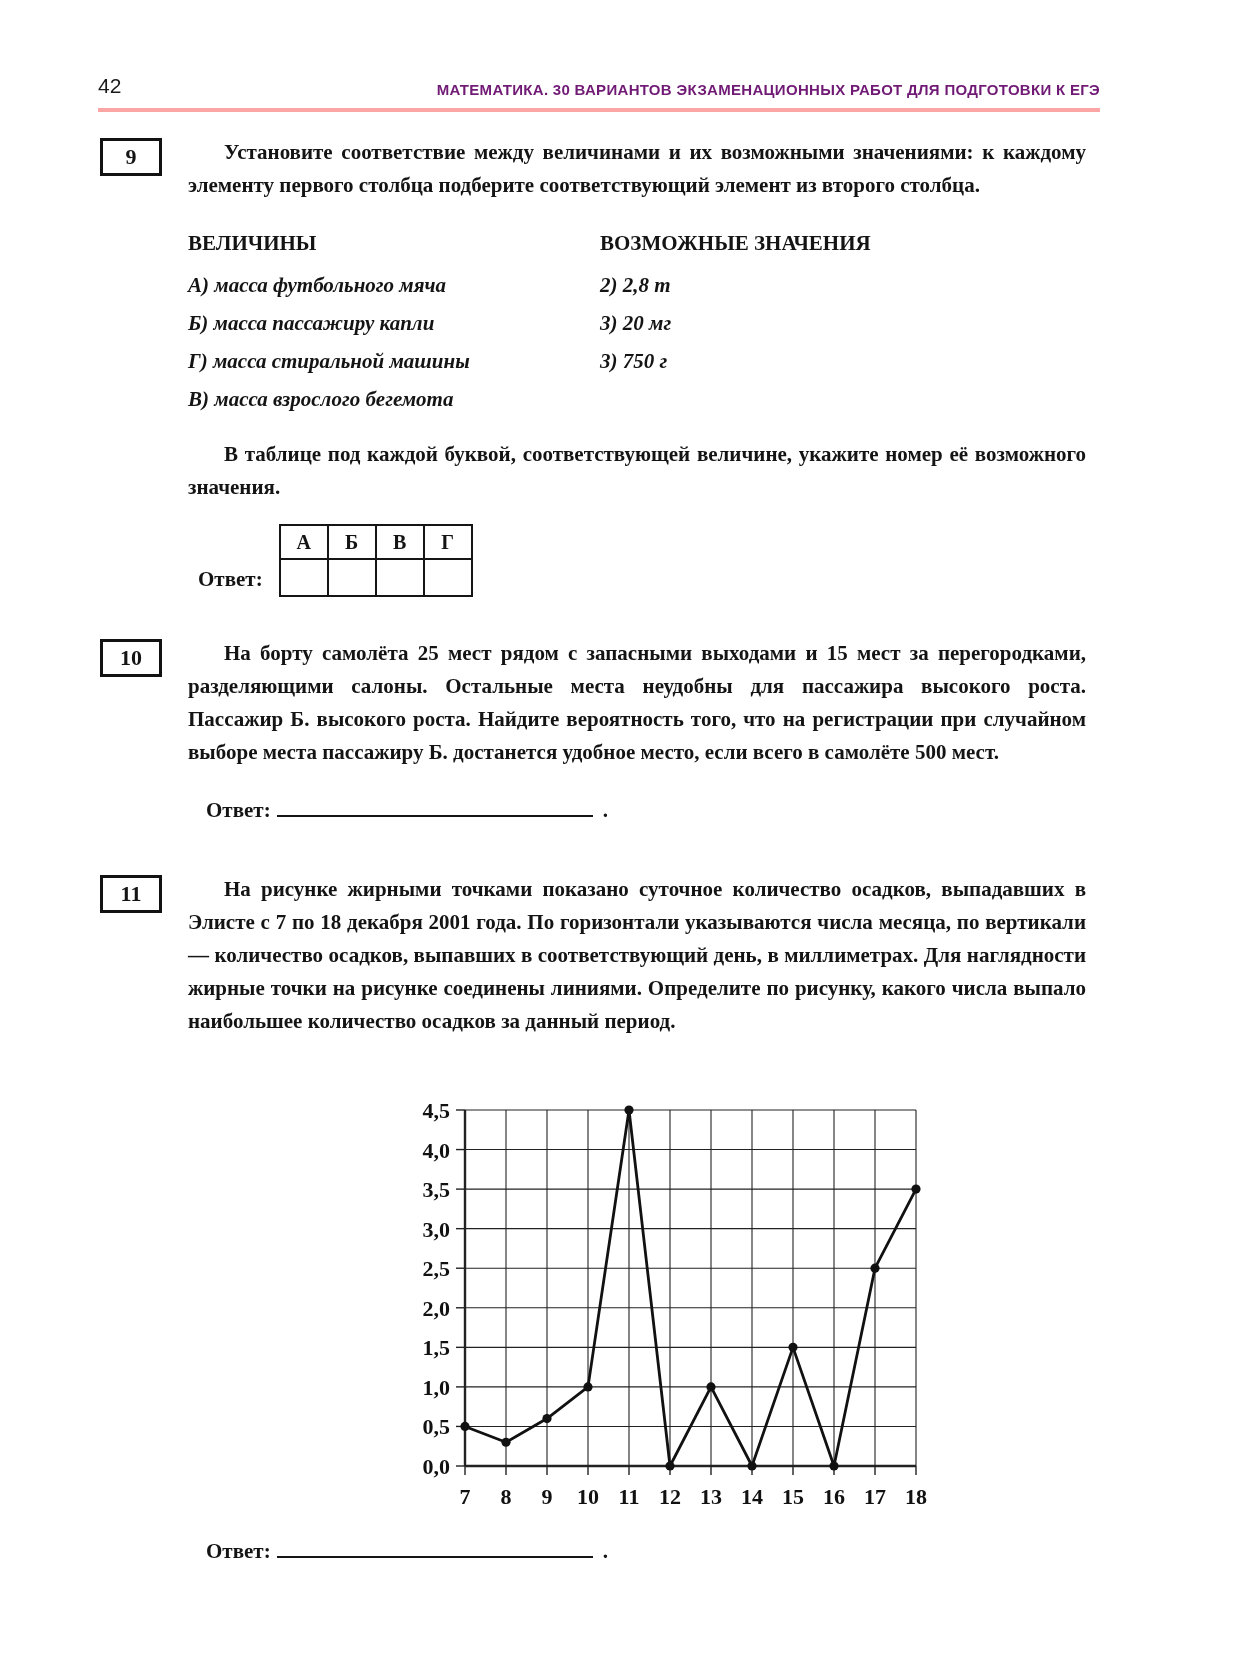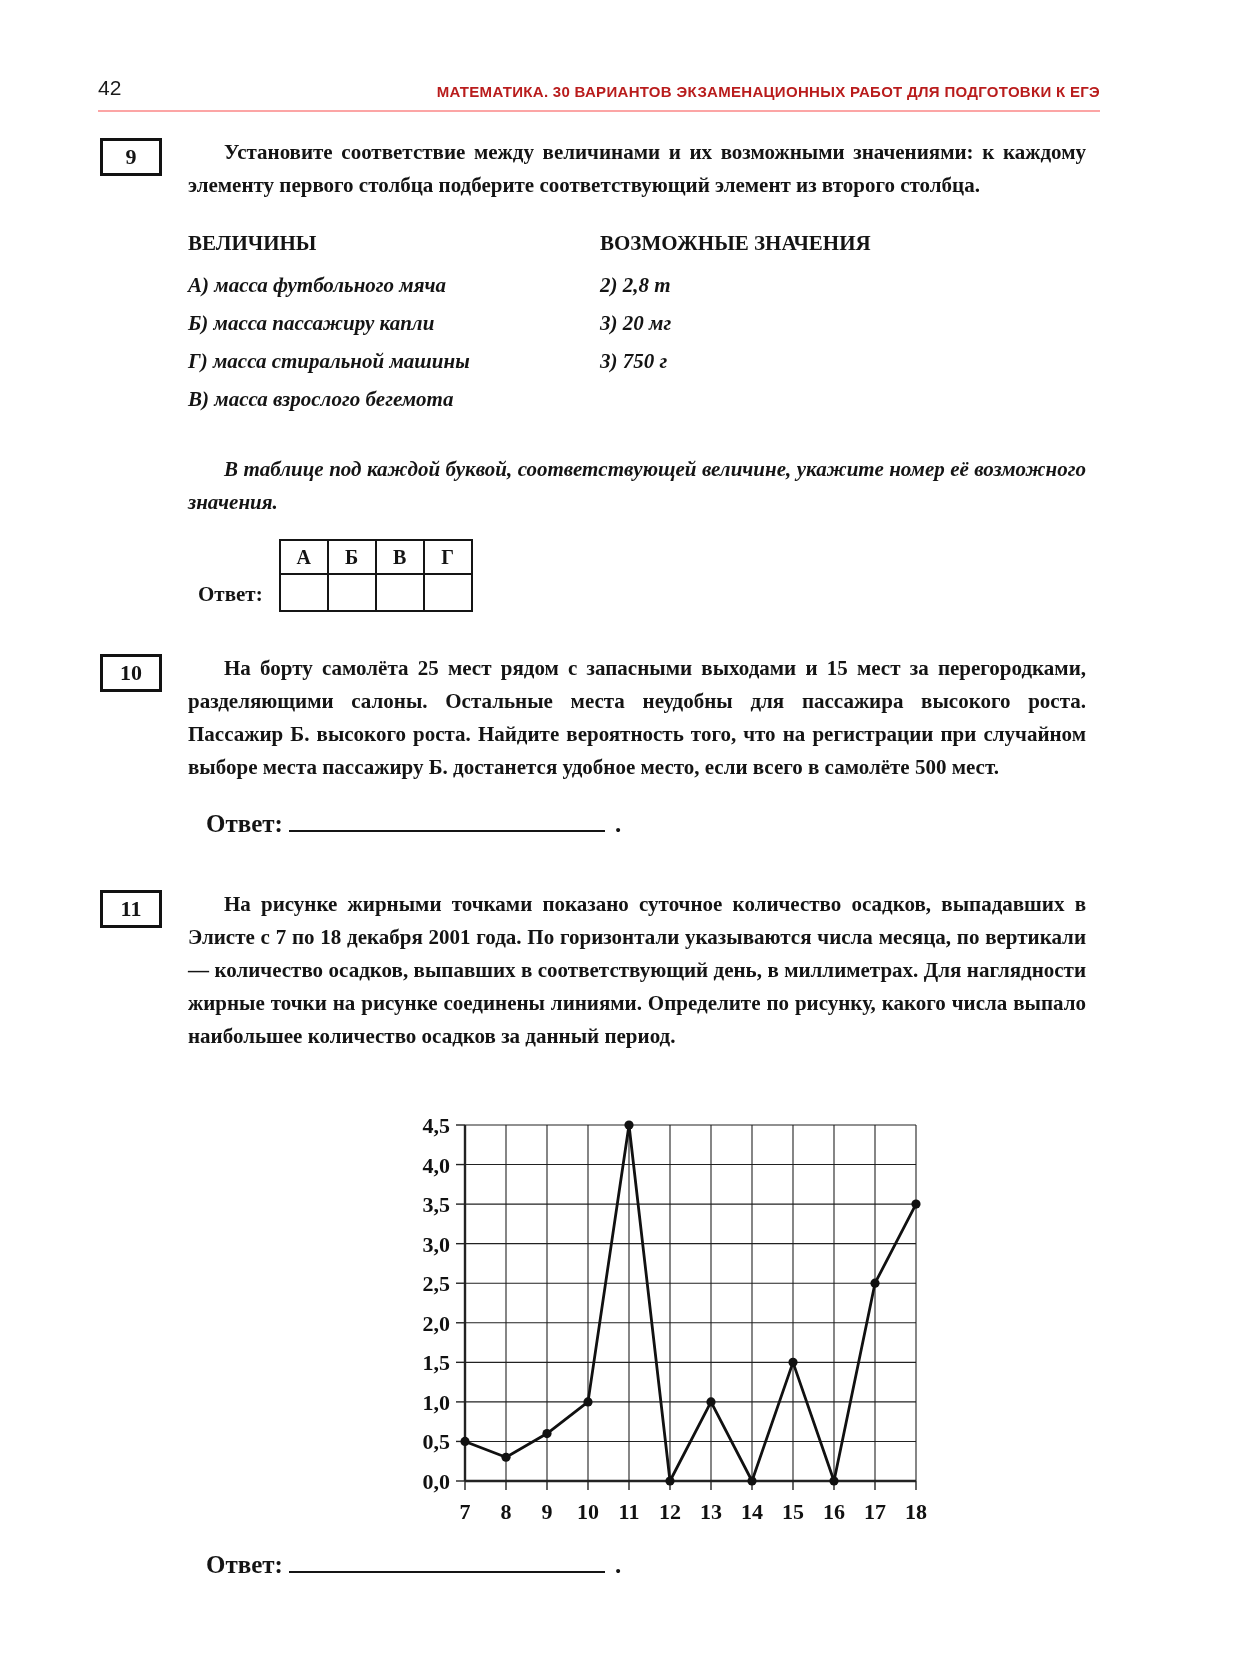--- a/index.html
+++ b/index.html
@@ -8,30 +8,30 @@
     width:1239px;height:1654px;
     background:#ffffff;
     overflow:hidden;
     font-family:"Liberation Serif", serif;
     color:#141414;
   }
   
   .header{
     position:absolute;left:98px;top:66px;width:1002px;height:46px;
     display:flex;justify-content:space-between;align-items:flex-end;
-    border-bottom:2px solid #fca5a5;
+    border-bottom:4px solid #fca5a5;
     padding-bottom:10px;box-sizing:border-box;
   }
   .pagenum{
     font-family:"Liberation Sans", sans-serif;
     font-size:21px;font-weight:400;color:#1a1a1a;
   }
   .running-title{
     font-family:"Liberation Sans", sans-serif;
-    font-size:15px;font-weight:700;letter-spacing:.3px;color:#b91c1c;
+    font-size:15px;font-weight:700;letter-spacing:.3px;color:#701a75;
   }
   
   .content{position:absolute;left:100px;top:136px;width:986px;}
   .problem{position:relative;padding-left:88px;}
   .numbox{
     position:absolute;left:0;top:2px;
     width:56px;height:32px;
     border:3px solid #121212;
     display:flex;align-items:center;justify-content:center;
     font-size:22px;font-weight:bold;
@@ -44,35 +44,35 @@
     text-indent:36px;
   }
   .p10{margin-top:40px;}
   .p11{margin-top:50px;}
   
   .match{display:flex;margin-top:28px;font-size:21px;font-weight:bold;line-height:26px;}
   .mcol-left{width:412px;flex:none;}
   .mcol-right{flex:1;}
   .col-title{margin-bottom:16px;}
   .mitem{margin-bottom:12px;font-style:italic;}
-  .note{margin-top:29px;font-style:italic;}
+  .note{margin-top:14px;}
   
   .ansrow{display:flex;align-items:flex-end;margin-top:20px;margin-left:10px;}
   .anslabel{font-size:21px;font-weight:bold;padding-bottom:5px;}
   .anstable{border-collapse:collapse;margin-left:16px;}
   .anstable td{
     border:2px solid #151515;
     width:46px;height:32px;
     text-align:center;vertical-align:middle;
     font-size:20px;font-weight:bold;
     padding:0;
   }
   .anstable tr.blankrow td{height:35px;}
   
-  .answer-line{margin-top:26px;margin-left:18px;font-size:25px;font-weight:bold;white-space:nowrap;font-family:Liberation Serif, serif;}
+  .answer-line{margin-top:26px;margin-left:18px;font-size:21px;font-weight:bold;white-space:nowrap;font-family:Liberation Serif, serif;}
   .blank{
     display:inline-block;width:316px;height:20px;
     border-bottom:2px solid #151515;
     margin-left:6px;margin-right:10px;
   }
   
   .chart-wrap{margin-left:213px;margin-top:56px;line-height:0;}
   .chart-wrap svg text{
     font-family:"Liberation Serif", serif;
     font-weight:bold;font-size:22px;fill:#111;

